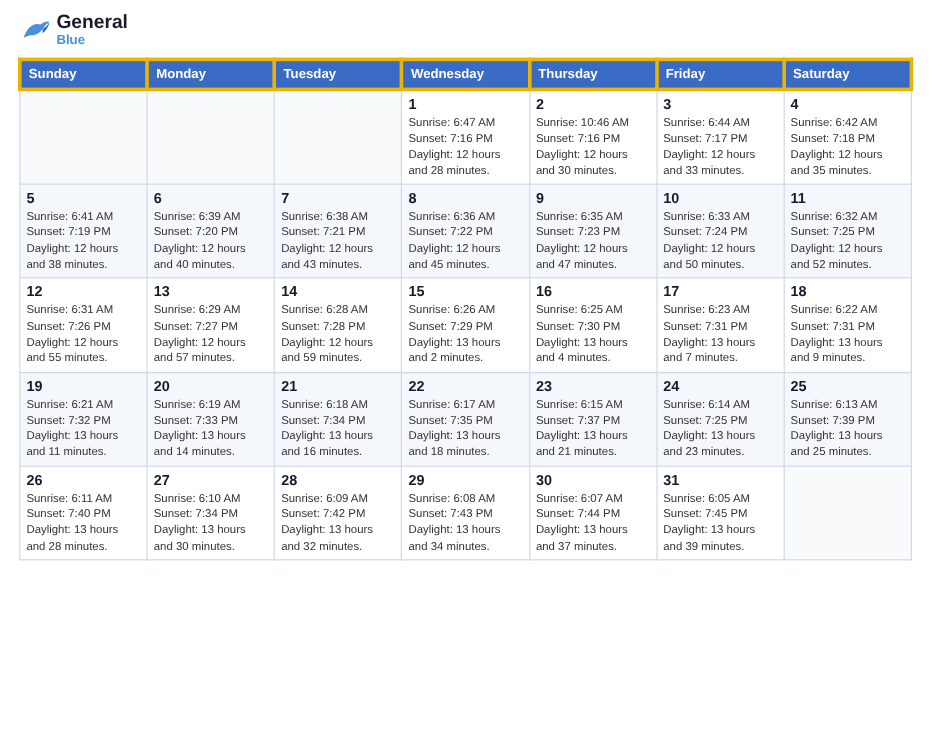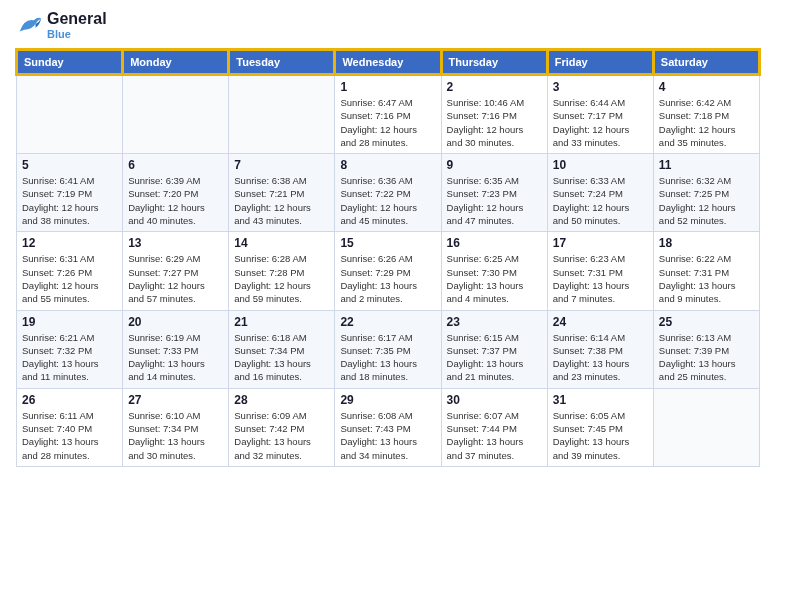--- a/index.html
+++ b/index.html
@@ -286,21 +286,21 @@
           <td style="background: rgb(244, 247, 252);">
             <div class="day-num">23</div>
             <div class="day-info" style="white-space: pre-line;">Sunrise: 6:15 AM
 Sunset: 7:37 PM
 Daylight: 13 hours
 and 21 minutes.</div>
           </td>
           <td style="background: rgb(244, 247, 252);">
             <div class="day-num">24</div>
             <div class="day-info" style="white-space: pre-line;">Sunrise: 6:14 AM
-Sunset: 7:38 PM
+Sunset: 7:25 PM
 Daylight: 13 hours
 and 23 minutes.</div>
           </td>
           <td style="background: rgb(244, 247, 252);">
             <div class="day-num">25</div>
             <div class="day-info" style="white-space: pre-line;">Sunrise: 6:13 AM
 Sunset: 7:39 PM
 Daylight: 13 hours
 and 25 minutes.</div>
           </td>

